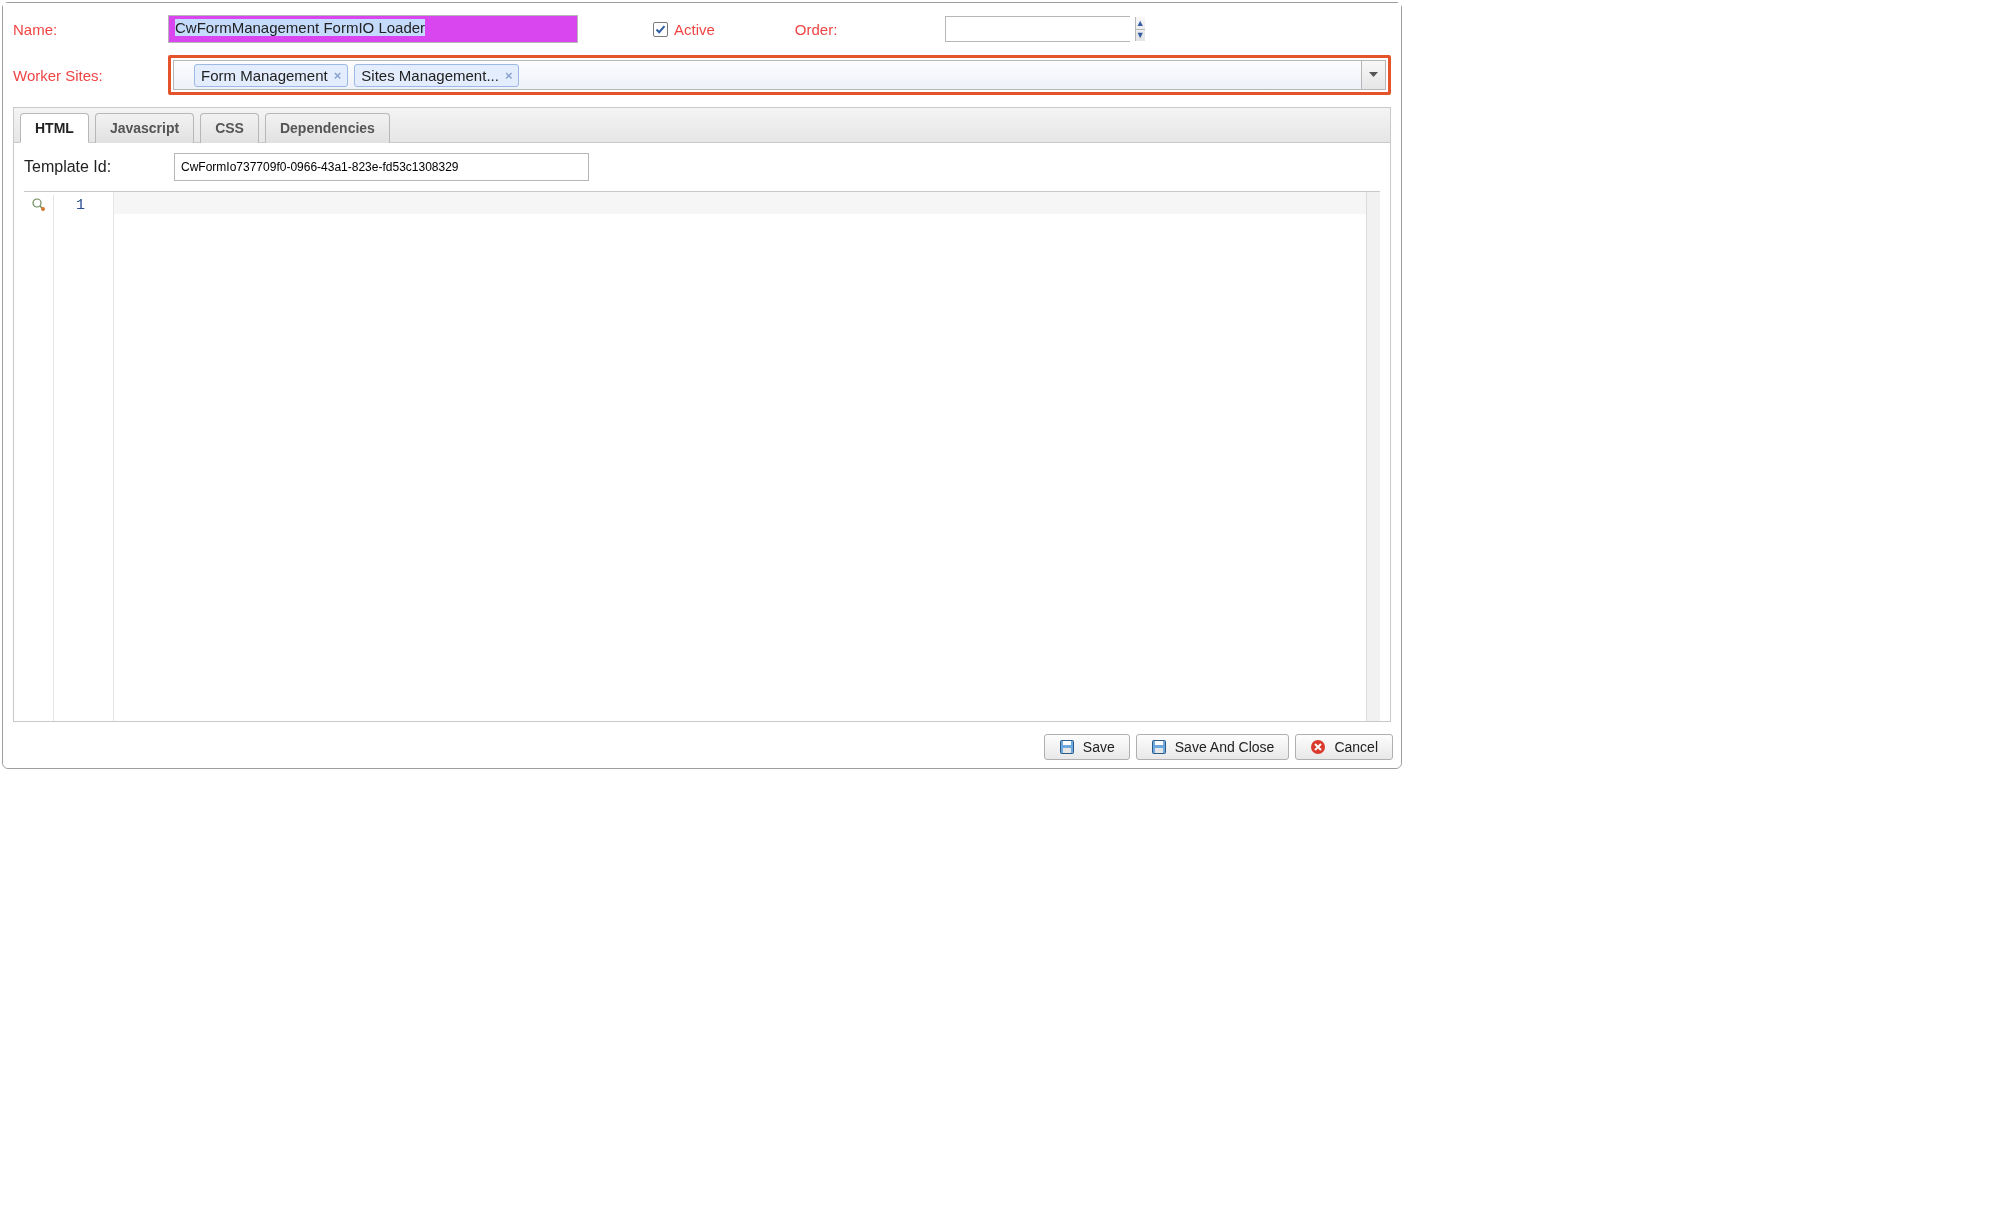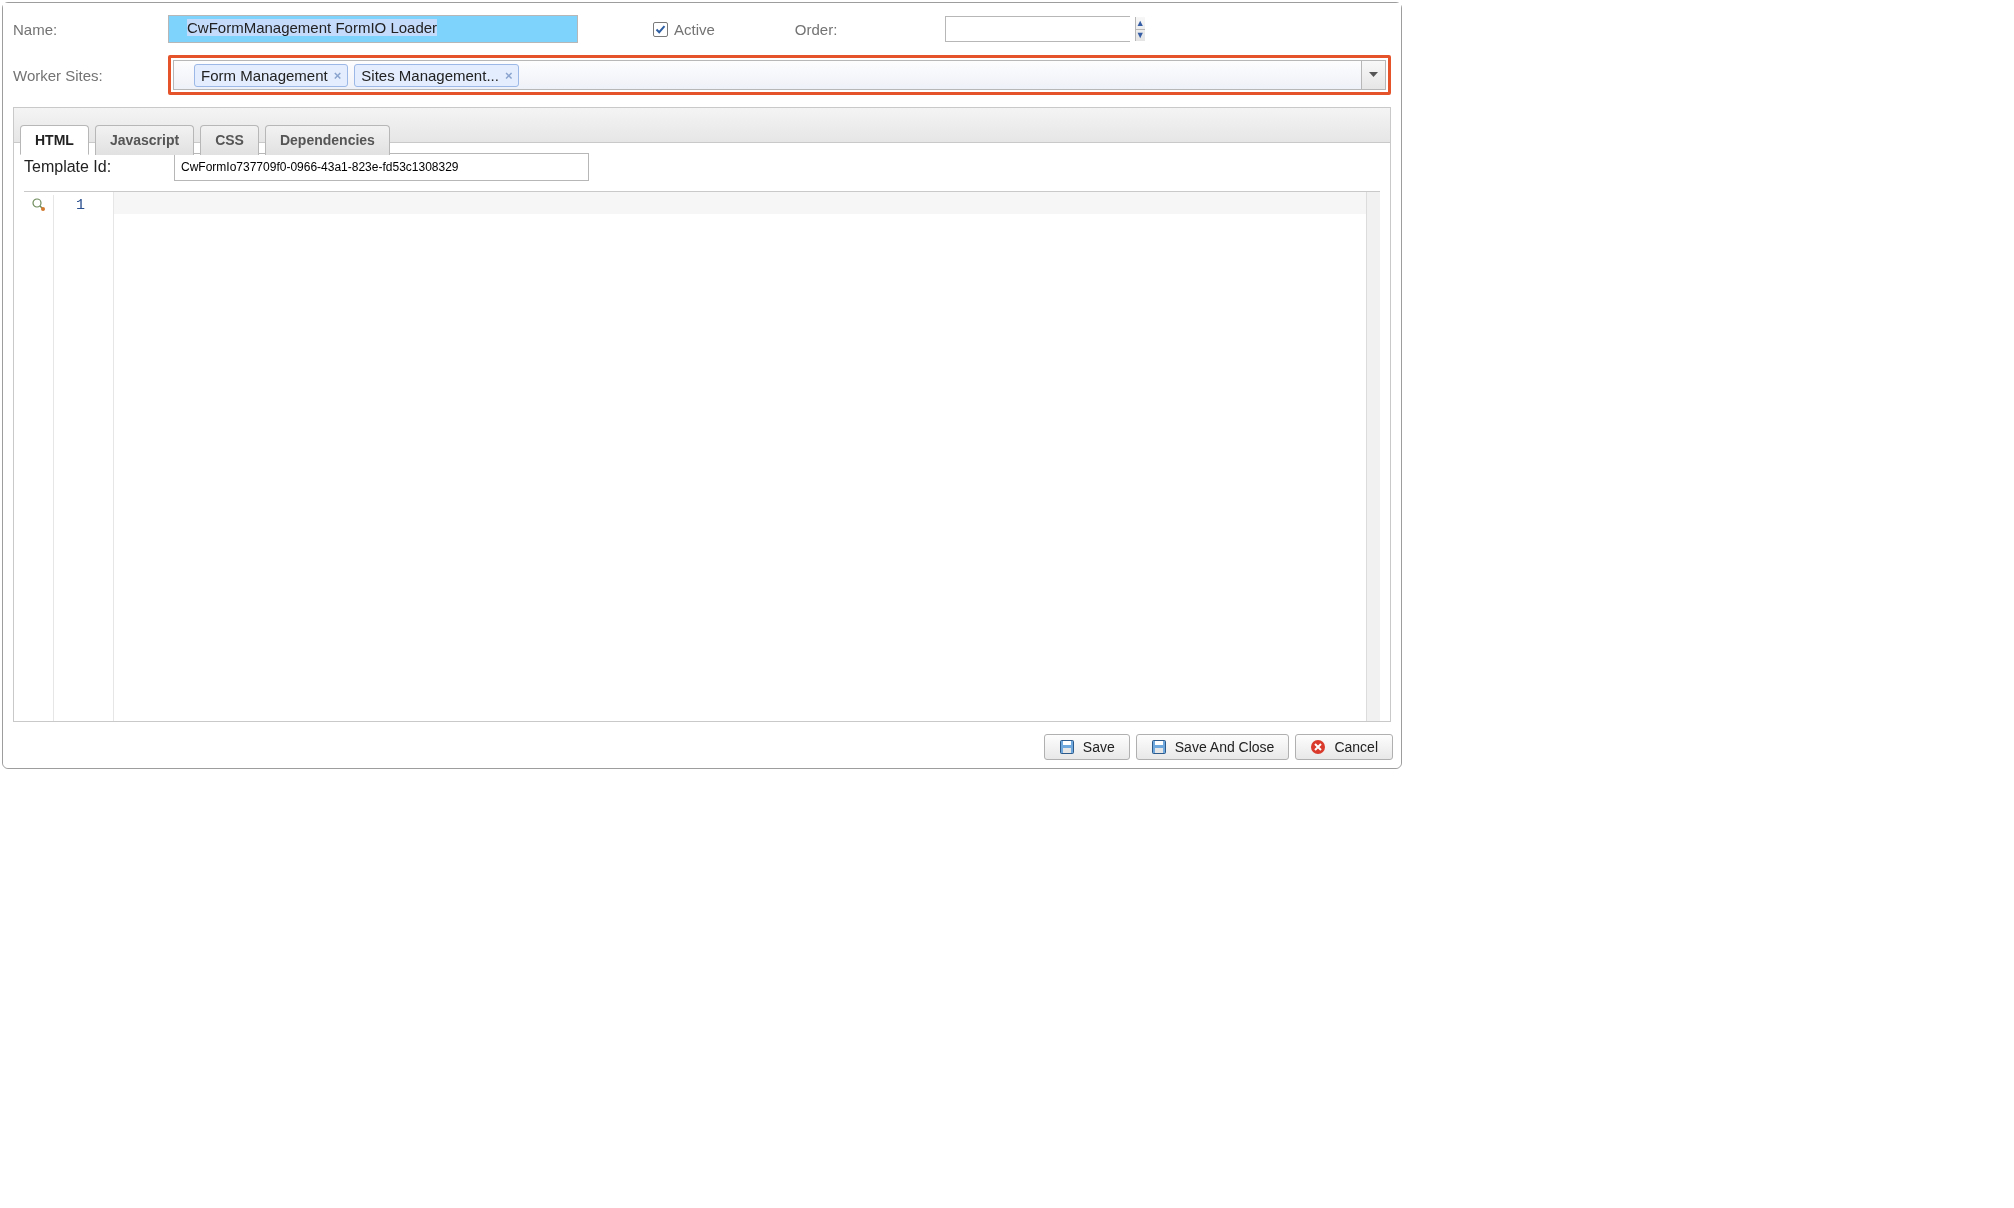--- a/index.html
+++ b/index.html
@@ -44,30 +44,30 @@
     padding: 12px 10px 4px 10px;
     background: #fff;
   }
   .form-row {
     display: flex;
     align-items: center;
   }
   .row1 { margin-bottom: 12px; }
   .label {
     font-size: 15px;
-    color: #737373;
+    color: #ef4444;
   }
   .name-label { width: 155px; }
   .ws-label   { width: 155px; }
   .text-input {
     height: 28px;
     border: 1px solid #b7b7b7;
-    padding: 3px 18px;
+    padding: 3px 6px;
     font-size: 15px;
-    background:#7dd3fc;
+    background:#d946ef;
   }
   .name-input {
     width: 410px;
   }
   .name-input .sel {
     background: #c5dbfc;
   }
   .chk-area { margin-left: 75px; display:flex; align-items:center; }
   .chk {
     width: 15px; height: 15px;
@@ -164,21 +164,21 @@
     border: 1px solid #b7b7b7;
     border-bottom: none;
     border-radius: 4px 4px 0 0;
     background: linear-gradient(#f2f2f2,#e1e1e1);
     margin-right: 6px;
     font-weight: bold;
     color: #555;
     font-size: 14px;
     cursor:pointer;
     position:relative;
-    top:13px;
+    top:1px;
   }
   .tab.active {
     background: #fff;
     color:#222;
     border-bottom: 1px solid #fff;
   }
   .tab-body {
     background:#fff;
     padding: 10px 10px 0 10px;
   }

